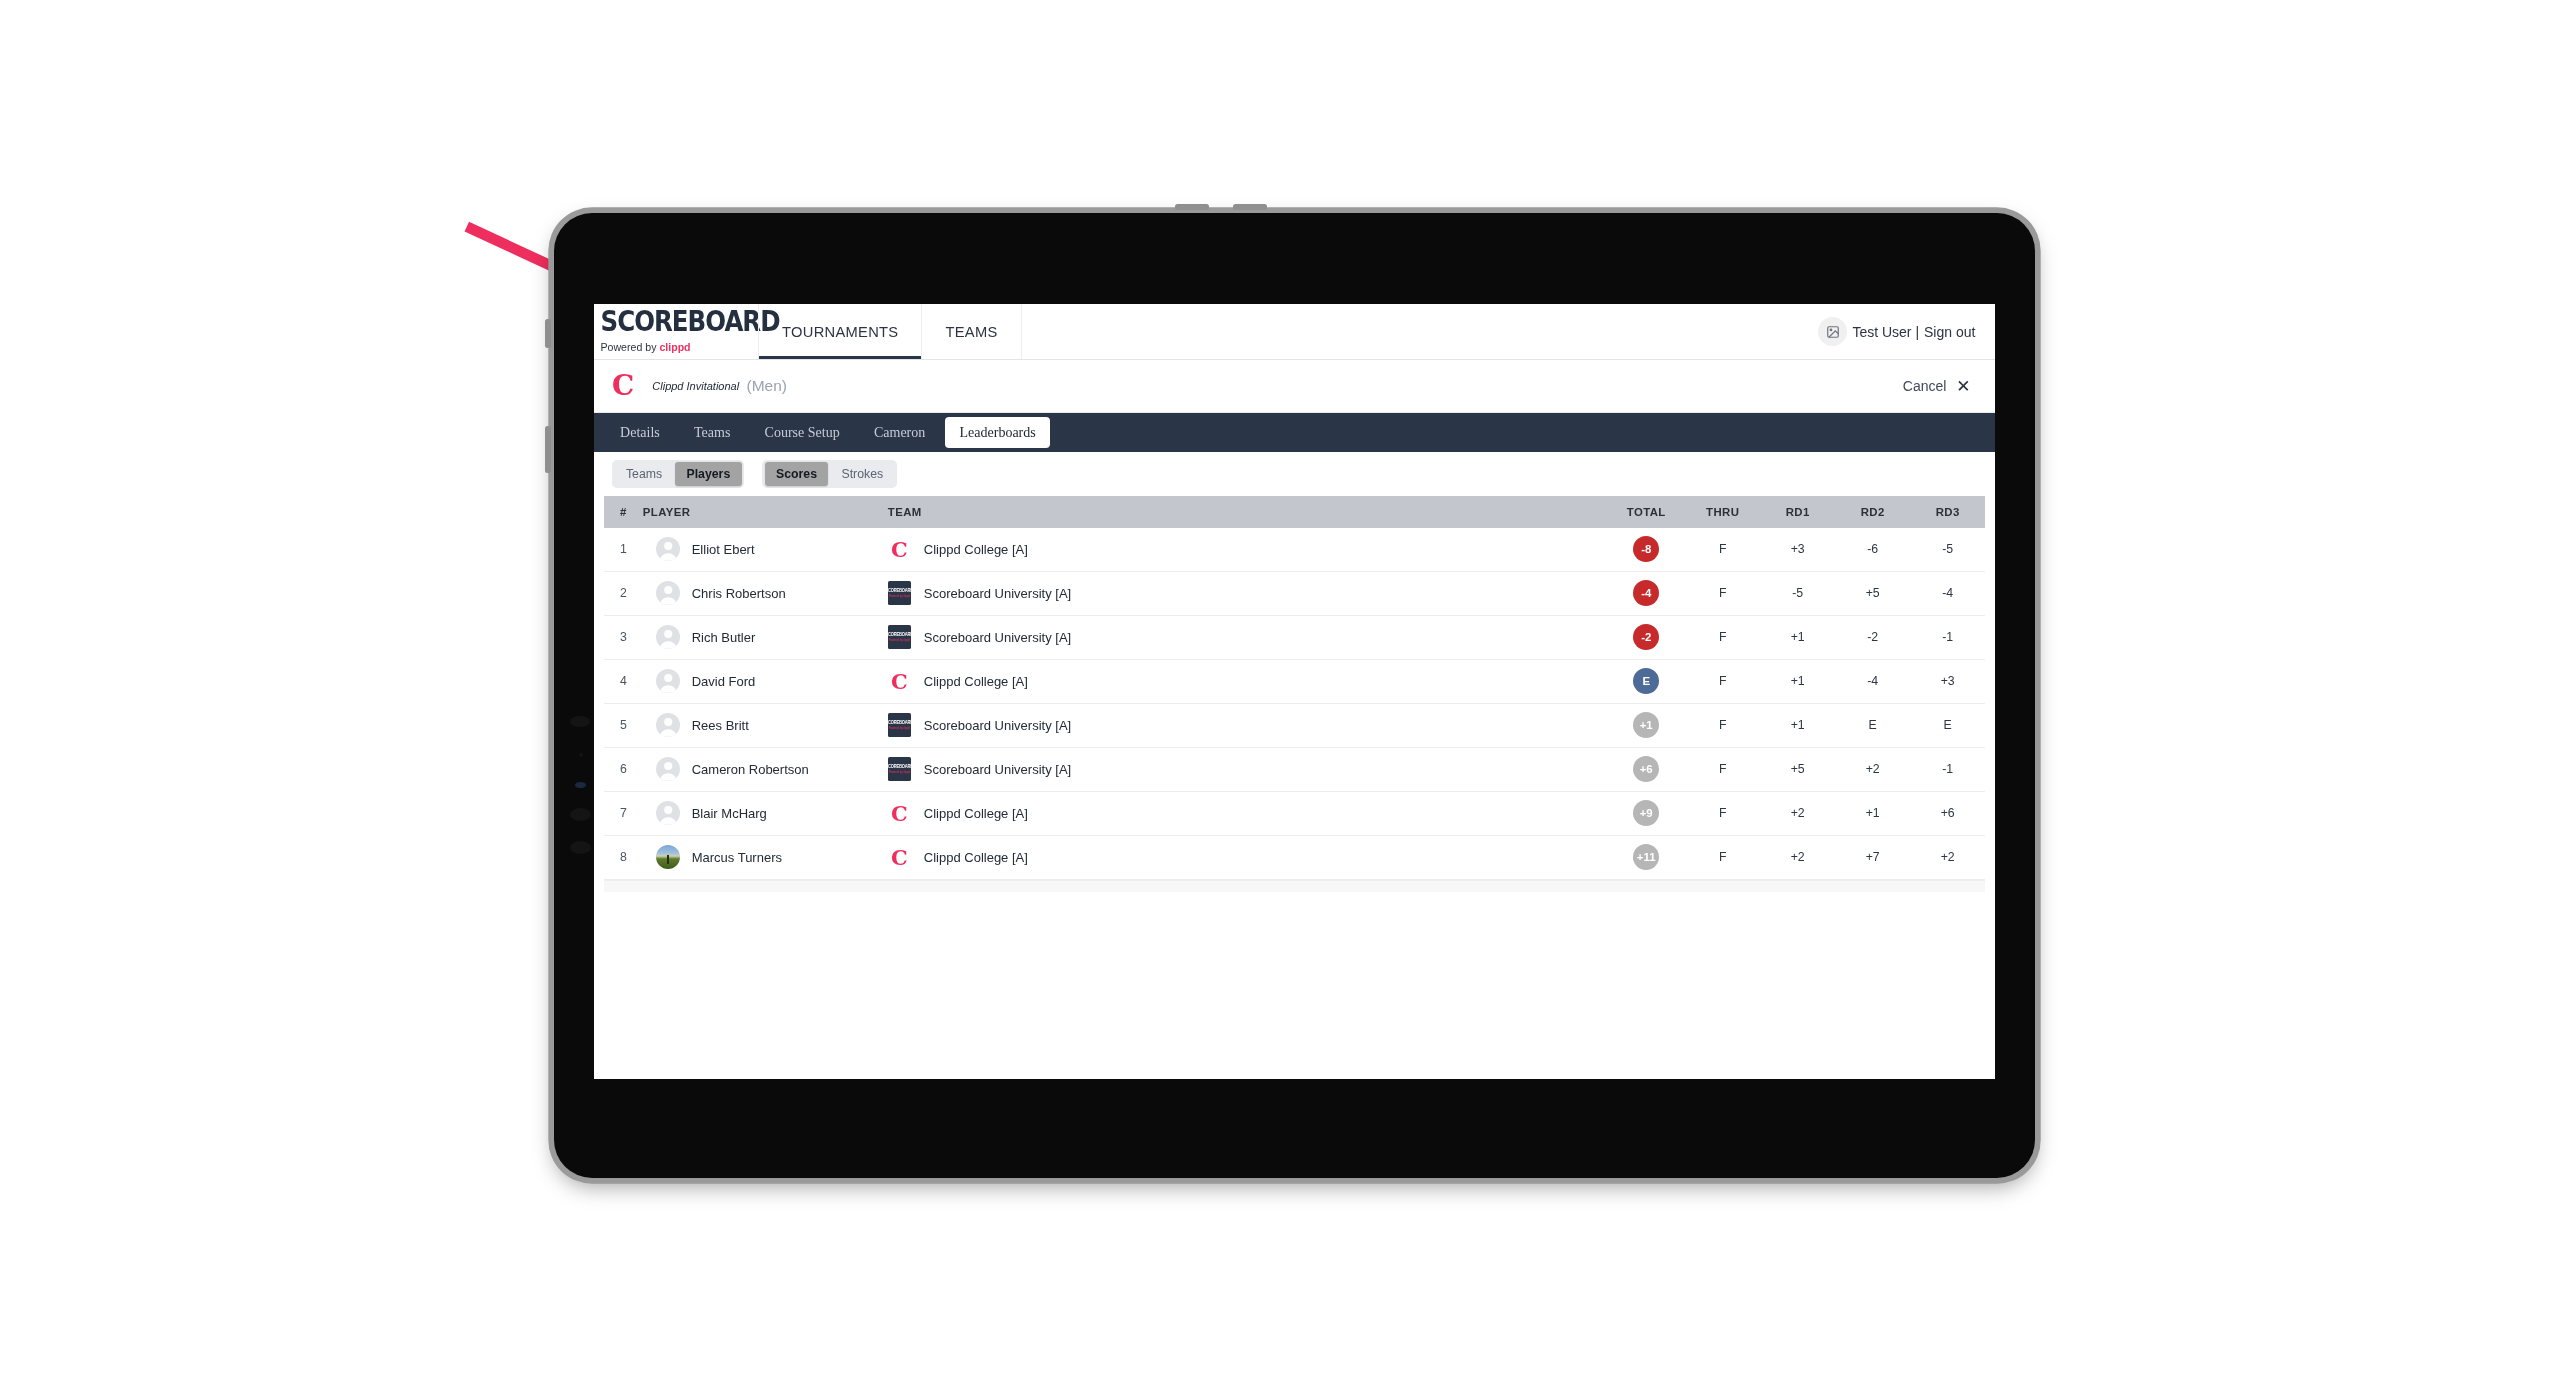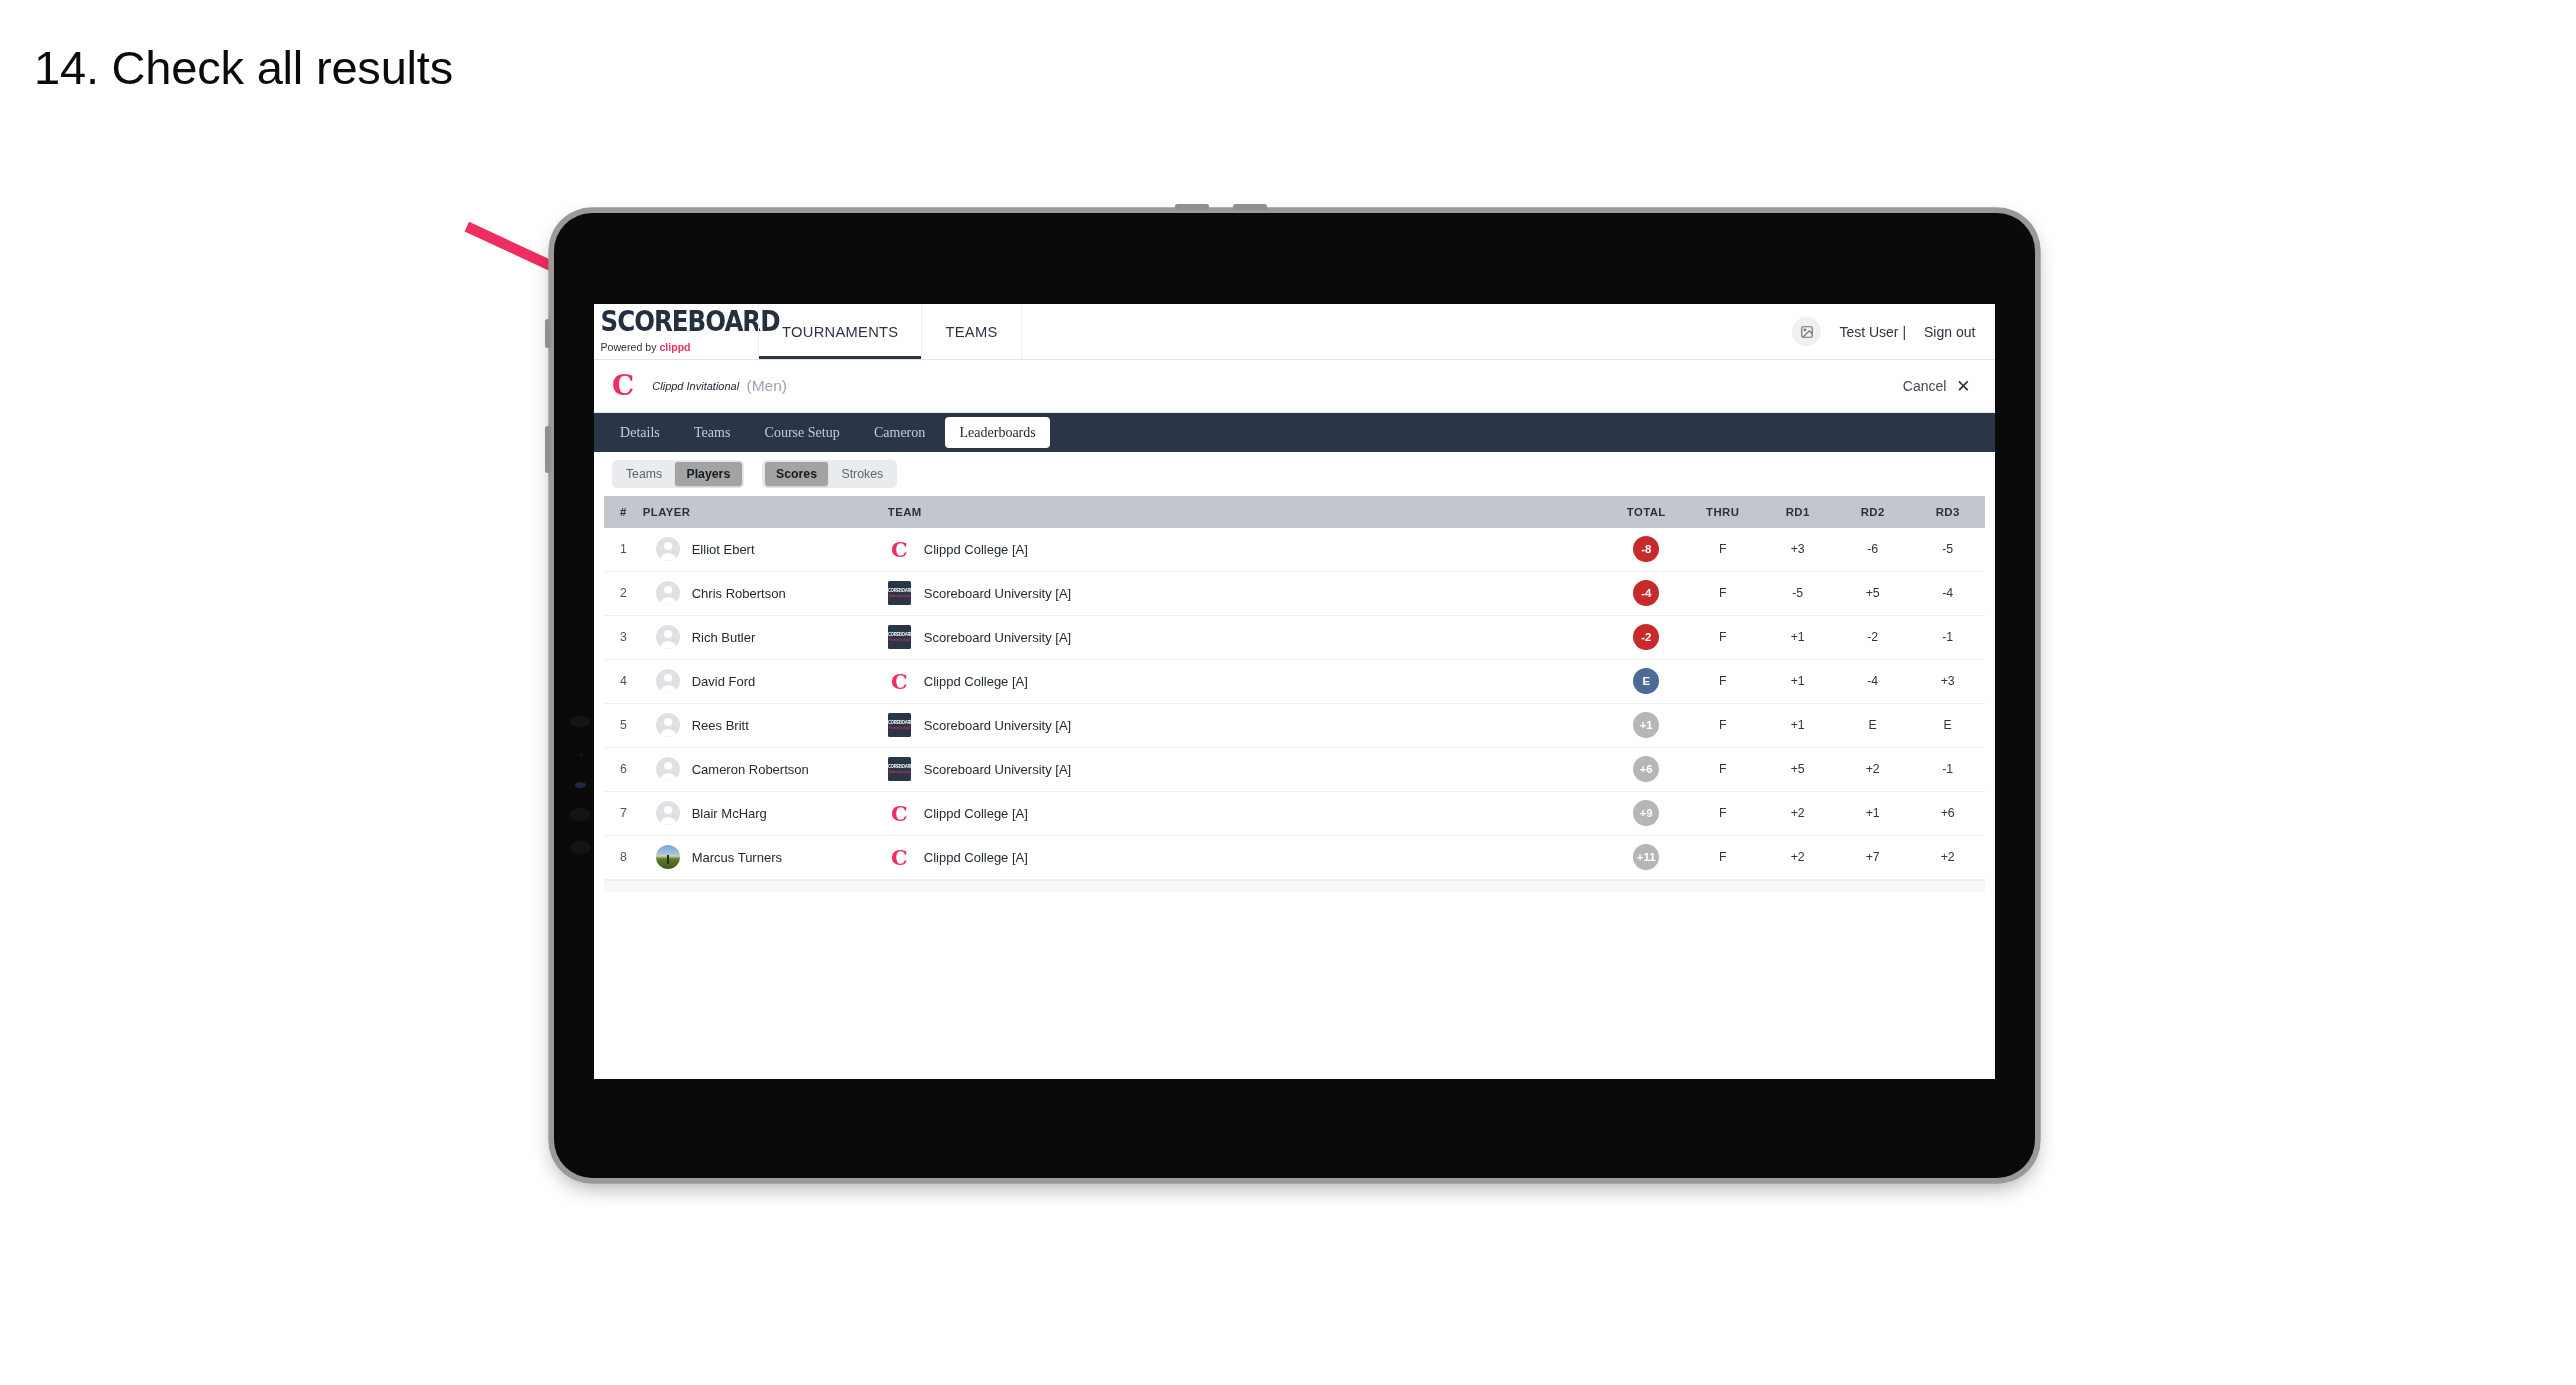--- a/index.html
+++ b/index.html
@@ -111,21 +111,21 @@
     position:relative;
     cursor:pointer;
   }
   .topnav.active::after{
     content:"";
     position:absolute;left:0;right:0;bottom:0;height:3.3px;
     background:#2a3547;
   }
   #topnav-spacer{flex:1;border-left:0.8px solid #eceef1;}
   #user-area{
-    display:flex;align-items:center;gap:18px;
+    display:flex;align-items:center;gap:5px;
     padding:0 19.6px 0 8.2px;
   }
   #avatar-chip{
     width:29px;height:29px;border-radius:50%;
     background:#f0f0f0;
     display:flex;align-items:center;justify-content:center;
     color:#6b7280;
   }
   #user-name{font-size:14px;color:#2b3442;}
   #sign-out{font-size:14px;color:#2b3442;cursor:pointer;}
@@ -290,21 +290,20 @@
     height:11.4px;
     background:#f7f7f8;
     border-top:0.8px solid #eceef1;
     margin:0 9.8px;
   }
 </style>
 </head>
 <body>
 
 <div id="annotation">
-  <div>14. Check all results</div>
 </div>
 
 <svg id="arrow-svg" viewBox="0 0 3151 1695">
   <defs>
     <marker id="arrowhead" markerWidth="5" markerHeight="5" refX="1.2" refY="2.5" orient="auto">
       <polygon points="0,0 5,2.5 0,5" fill="#ee2e5e"></polygon>
     </marker>
   </defs>
   <line x1="571" y1="277" x2="1165" y2="553" stroke="#ee2e5e" stroke-width="13" marker-end="url(#arrowhead)"></line>
 </svg>

